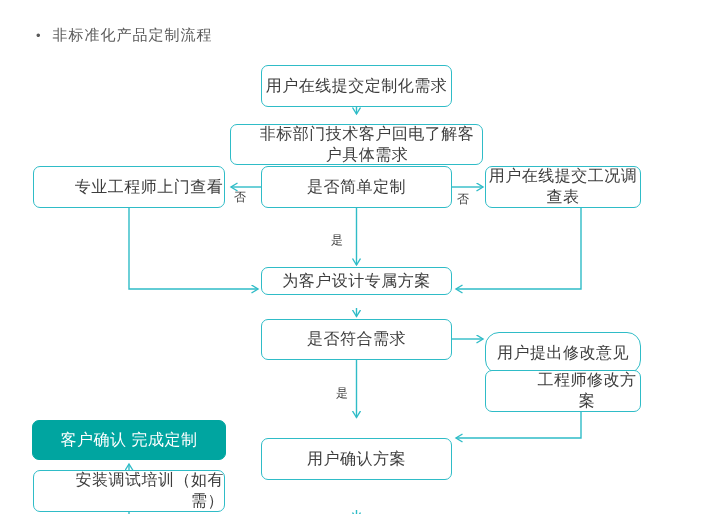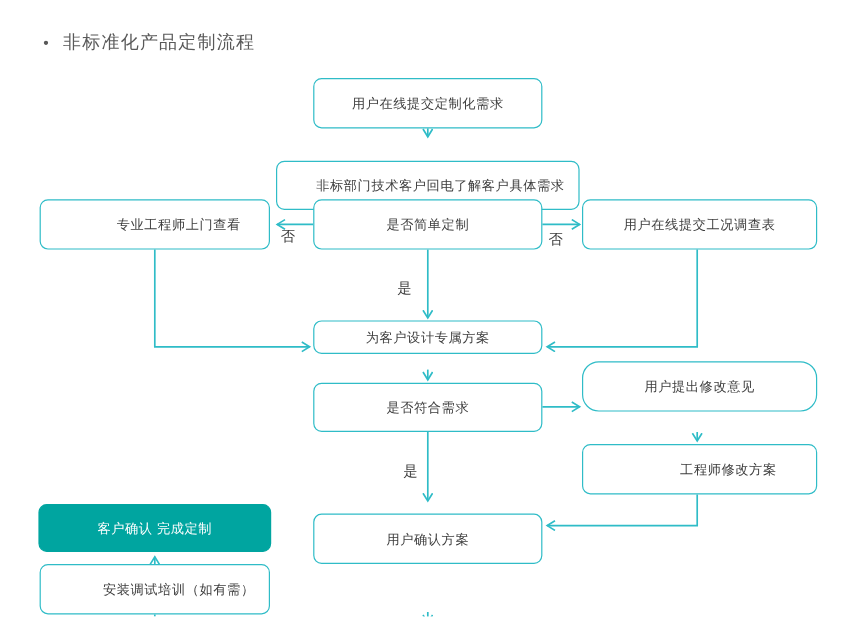--- a/index.html
+++ b/index.html
@@ -10,28 +10,28 @@
   .title{
     position:absolute;left:36px;top:26px;display:flex;align-items:center;gap:11px;
     font-size:15px;color:#595959;letter-spacing:1px;
   }
   .title .bullet{font-size:13px;color:#595959;}
   .edges{position:absolute;left:0;top:0;pointer-events:none;}
   .node{
     position:absolute;box-sizing:border-box;height:42px;
     background:#ffffff;border:1.5px solid #2fbcc7;border-radius:7px;
     display:flex;align-items:center;justify-content:center;
-    font-size:11px;color:#3d3d3d;letter-spacing:0.5px;text-align:center;
+    font-size:16px;color:#3d3d3d;letter-spacing:0.5px;text-align:center;
   }
   .node.filled{
     background:#00a5a0;border-color:#00a5a0;color:#ffffff;
   }
   .col-l{left:33px;width:192px;padding-left:40px;}
   .col-m{left:261px;width:191px;}
-  .col-r{left:485px;width:196px;font-family:Liberation Serif, serif;}
+  .col-r{left:485px;width:156px;font-family:Liberation Serif, serif;}
   .edge-label{
     position:absolute;font-size:12px;color:#3d3d3d;line-height:12px;
   }
 </style>
 </head>
 <body>
 
 <div class="canvas">
 
   <div class="title">
@@ -60,37 +60,37 @@
       <path d="M581,412 V438 H456" marker-end="url(#arrow)"></path>
       <path d="M356.5,462 V467.5" marker-end="url(#arrow)"></path>
       <path d="M129,471 V464" marker-end="url(#arrow)"></path>
       <path d="M129,512 V514"></path>
       <path d="M356.5,510 V519" marker-end="url(#arrow)"></path>
     </g>
   </svg>
 
   <div class="node col-m" style="top:65px;">用户在线提交定制化需求</div>
 
-  <div class="node" style="left:230px;top:134px;width:253px;height:41px;padding-left:21px;">非标部门技术客户回电了解客户具体需求</div>
+  <div class="node" style="left:230px;top:124px;width:253px;height:41px;padding-left:21px;">非标部门技术客户回电了解客户具体需求</div>
 
   <div class="node col-l" style="top:166px;">专业工程师上门查看</div>
 
   <div class="node col-m" style="top:166px;">是否简单定制</div>
 
   <div class="node col-r" style="top:166px;">用户在线提交工况调查表</div>
 
   <div class="node col-m" style="top:267px;height:28px;">为客户设计专属方案</div>
 
   <div class="node col-m" style="top:319px;height:41px;">是否符合需求</div>
 
-  <div class="node col-r" style="top:301px;border-radius:14px;">用户提出修改意见</div>
+  <div class="node col-r" style="top:332px;border-radius:14px;">用户提出修改意见</div>
 
   <div class="node col-r" style="top:370px;padding-left:48px;">工程师修改方案</div>
 
-  <div class="node col-m" style="top:428px;">用户确认方案</div>
+  <div class="node col-m" style="top:438px;">用户确认方案</div>
 
 
   <div class="node filled" style="left:32px;top:420px;width:194px;height:40px;text-align:right;">客户确认 完成定制</div>
 
   <div class="node col-l" style="top:470px;text-align:right;">安装调试培训（如有需）</div>
 
   <span class="edge-label" style="left:234px;top:191px;">否</span>
   <span class="edge-label" style="left:457px;top:193px;">否</span>
   <span class="edge-label" style="left:331px;top:234px;">是</span>
   <span class="edge-label" style="left:336px;top:387px;">是</span>

